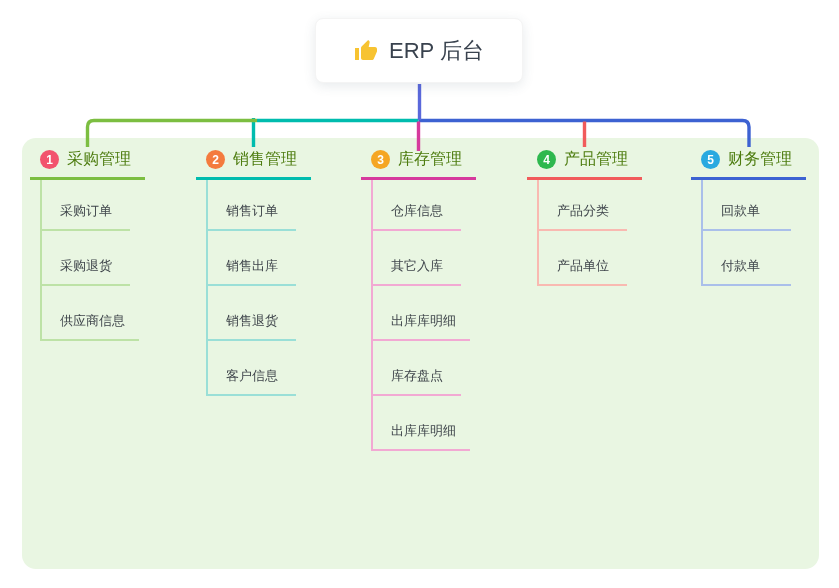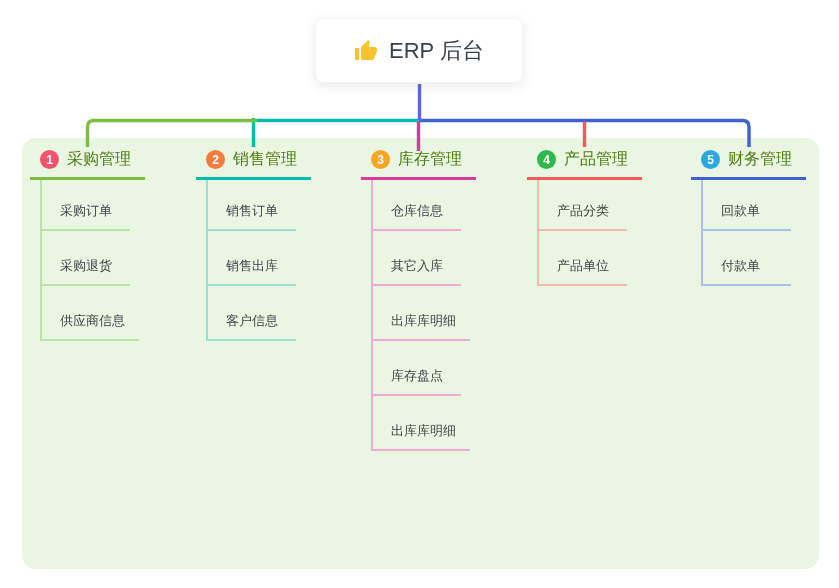--- a/index.html
+++ b/index.html
@@ -70,20 +70,21 @@
         </div>
       </div>
       <div class="branch" style="left: 196px; --main: #00BCAE; --light: #9ADFD7;">
         <div class="branch-header">
           <span class="badge" style="background: rgb(244, 123, 62);">2</span>
           <span class="branch-title">销售管理</span>
         </div>
         <div class="kids">
           <div class="kid">销售订单</div>
           <div class="kid">销售出库</div>
+          <div class="kid">销售退货</div>
           <div class="kid">客户信息</div>
         </div>
       </div>
       <div class="branch" style="left: 361px; --main: #D63A9D; --light: #F2A9D3;">
         <div class="branch-header">
           <span class="badge" style="background: rgb(245, 166, 35);">3</span>
           <span class="branch-title">库存管理</span>
         </div>
         <div class="kids">
           <div class="kid">仓库信息</div>

